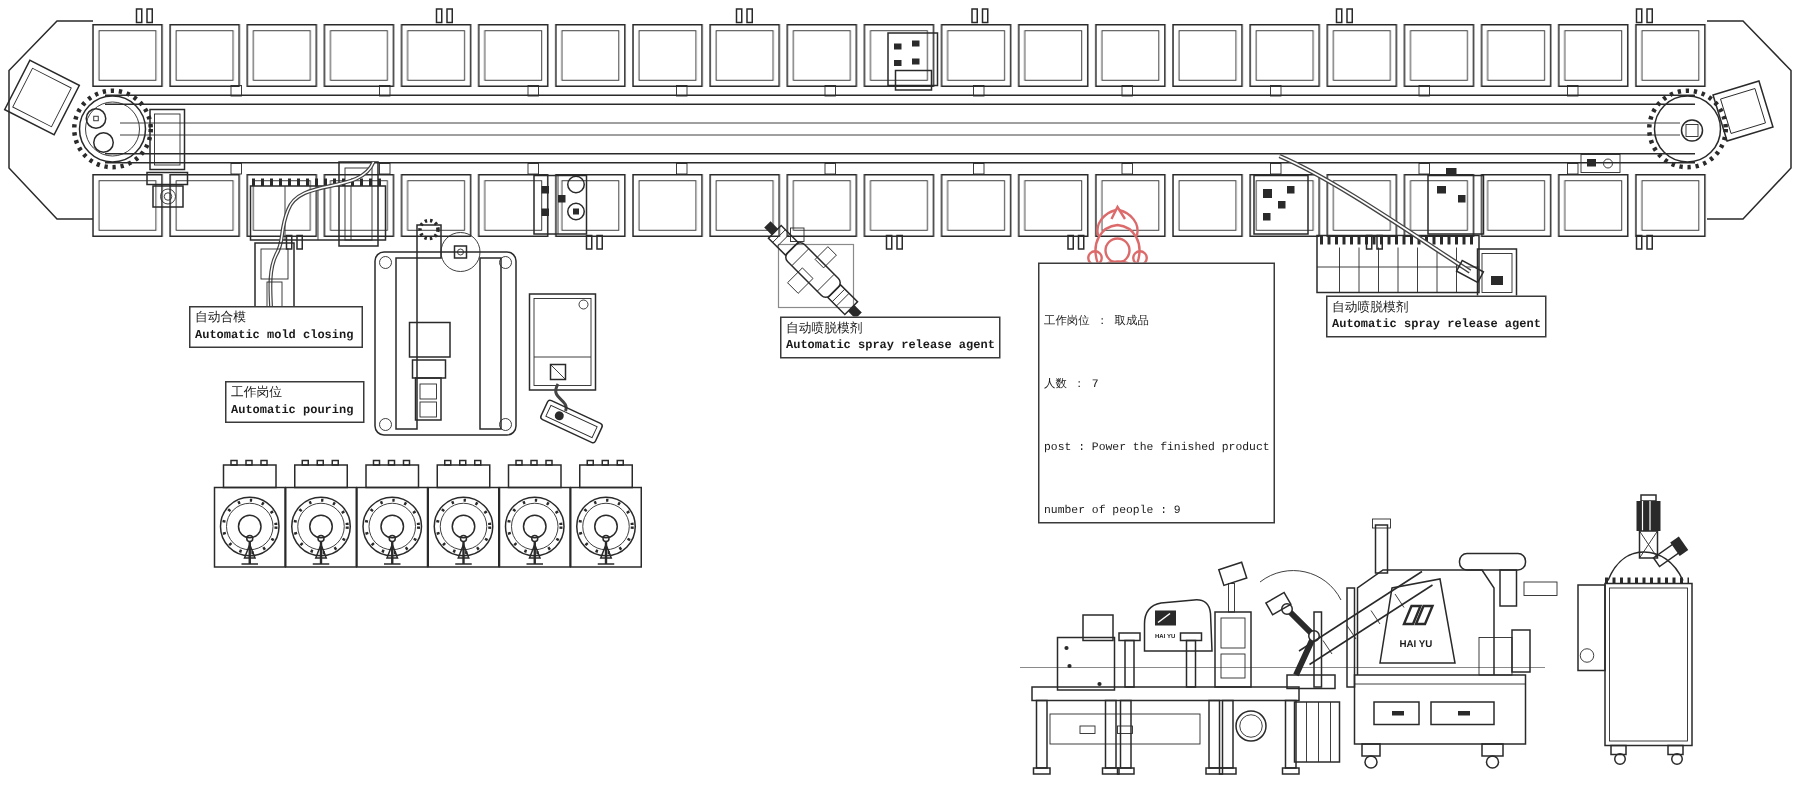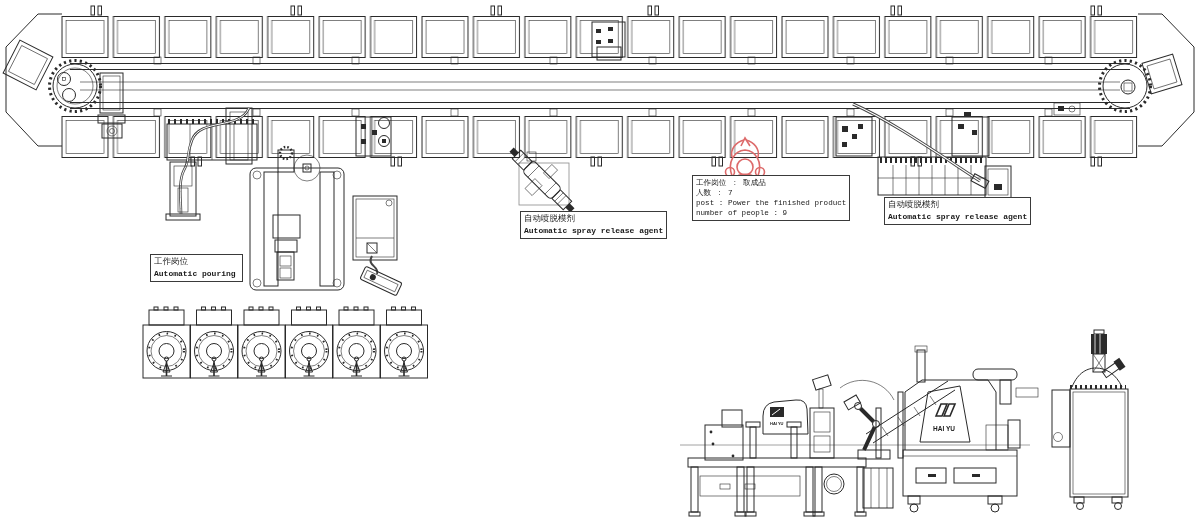--- a/index.html
+++ b/index.html
@@ -13,21 +13,21 @@
   .thin{fill:none;stroke:#2a2a2a;stroke-width:0.6;}
   .thick{fill:none;stroke:#2a2a2a;stroke-width:1.6;}
   .dark{fill:#2a2a2a;stroke:none;}
   .gray{fill:none;stroke:#8a8a8a;stroke-width:0.8;}
   .lbl{
     position:absolute;background:#fff;border:1px solid #3a3a3a;
     padding:2px 3px;color:#1a1a1a;white-space:nowrap;z-index:5;
   }
   .lbl .zh{font-size:8.5px;line-height:11px;}
   .lbl .en{font-size:8px;line-height:11px;font-weight:bold;}
-  .lbl.small div{font-size:7.6px;line-height:10px;}
+  .lbl.small div{font-size:7.6px;line-height:10px;margin-top:32px;}
   .logo-text{font-family:"Liberation Sans","DejaVu Sans",sans-serif;font-weight:bold;fill:#1a1a1a;}
 </style>
 </head>
 <body>
 
 <div class="canvas">
 
 <svg width="1200" height="528" viewBox="0 0 1200 528">
   <defs>
     <pattern id="pTop" x="60" y="16" width="51.43" height="42" patternUnits="userSpaceOnUse">
@@ -407,20 +407,24 @@
     <rect x="1073" y="392" width="52" height="102" class="thin"></rect>
     <rect x="1052" y="390" width="18" height="57" class="ln"></rect>
     <circle cx="1058" cy="437" r="4.5" class="thin"></circle>
     <rect x="1074" y="497" width="10" height="6" class="ln"></rect>
         <circle cx="1080" cy="506" r="3.5" class="ln"></circle>
     <rect x="1112" y="497" width="10" height="6" class="ln"></rect>
         <circle cx="1118" cy="506" r="3.5" class="ln"></circle>
   </g>
 </svg>
 
+<div class="lbl" style="left:126px;top:204px;min-width:108px">
+  <div class="zh">自动合模</div>
+  <div class="en">Automatic mold closing</div>
+</div>
 
 <div class="lbl" style="left:150px;top:254px;min-width:85px">
   <div class="zh">工作岗位</div>
   <div class="en">Automatic pouring</div>
 </div>
 
 
 <div class="lbl" style="left:520px;top:211px;min-width:133px">
   <div class="zh">自动喷脱模剂</div>
   <div class="en">Automatic spray release agent</div>

